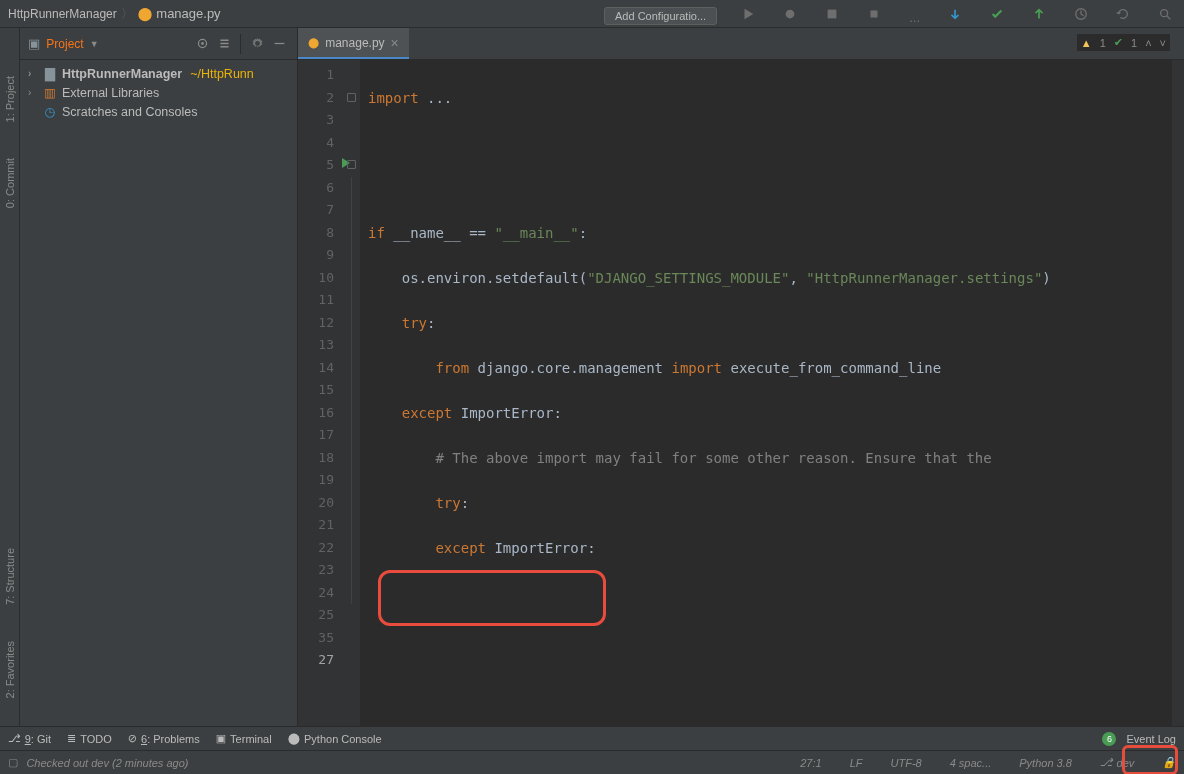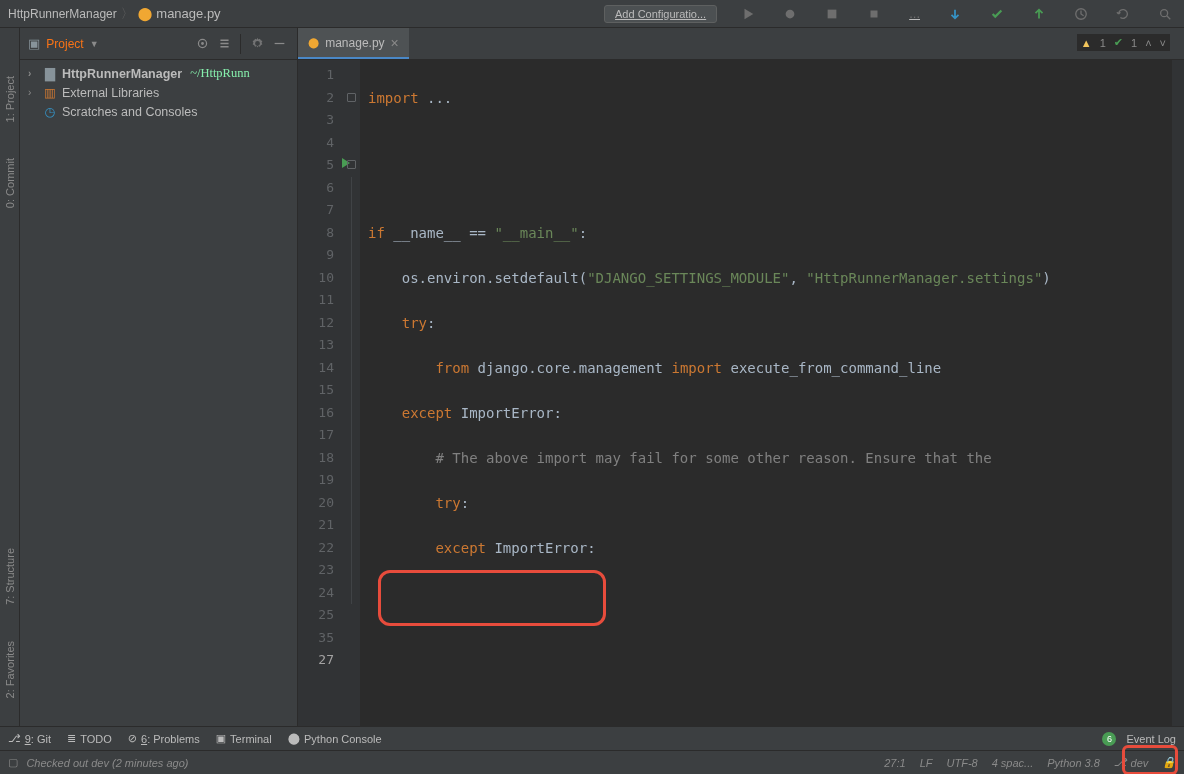--- a/index.html
+++ b/index.html
@@ -21,21 +21,21 @@
   height: 28px;
   background: #3c3f41;
   display: flex;
   align-items: center;
   padding: 0 8px;
   border-bottom: 1px solid #2b2b2b;
 }
 .breadcrumb { display: flex; align-items: center; gap: 4px; }
 .breadcrumb-item { color: #bbbbbb; font-size: 12px; }
 .breadcrumb-file { display: flex; align-items: center; gap: 4px; color: #bbbbbb; }
-.titlebar-right { margin-left: auto; display: flex; align-items: center; gap: 20px; text-decoration: underline; }
+.titlebar-right { margin-left: auto; display: flex; align-items: flex-end; gap: 20px; }
 .add-config-btn {
   background: #4c5052;
   border: 1px solid #5e6060;
   color: #bbbbbb;
   padding: 2px 10px;
   font-size: 11px;
   border-radius: 3px;
   cursor: pointer;
 }
 .tb-icon { width: 22px; height: 22px; display: flex; align-items: center; justify-content: center; color: #6e6e6e; cursor: pointer; }
@@ -93,21 +93,21 @@
   display: flex;
   align-items: center;
   padding: 2px 8px;
   font-size: 12.5px;
   cursor: pointer;
   gap: 4px;
 }
 .tree-chevron { color: #8a8a8a; width: 10px; font-size: 10px; }
 .tree-icon { width: 16px; display: flex; align-items: center; justify-content: center; }
 .tree-row.bold { font-weight: bold; }
-.tree-path { color: #86efac; font-weight: normal; margin-left: 4px; font-family: Liberation Serif, serif; }
+.tree-path { color: #eab308; font-weight: normal; margin-left: 4px; }
 .folder-icon { color: #87939a; }
 .lib-icon { color: #cc7832; }
 .scratch-icon { color: #3592c4; }
 
 .editor-area { flex: 1; display: flex; flex-direction: column; background: #2b2b2b; position: relative; }
 .tabs {
   height: 32px;
   background: #3c3f41;
   display: flex;
   align-items: center;
@@ -233,21 +233,21 @@
   display: flex;
   align-items: center;
   padding: 0 8px;
   gap: 16px;
   font-size: 11px;
   color: #8a8a8a;
   border-top: 1px solid #2b2b2b;
   position: relative;
 }
 .sb-left { display: flex; align-items: center; gap: 8px; }
-.sb-right { margin-left: auto; display: flex; align-items: center; gap: 14px; }
+.sb-right { margin-left: auto; display: flex; align-items: center; gap: 28px; }
 .sb-item { cursor: pointer; font-style: italic; }
 .branch-highlight {
   position: absolute;
   border: 3px solid #e74c3c;
   border-radius: 6px;
   pointer-events: none;
 }
 .chevron-sep { color: #606060; }
 </style>
 </head>

